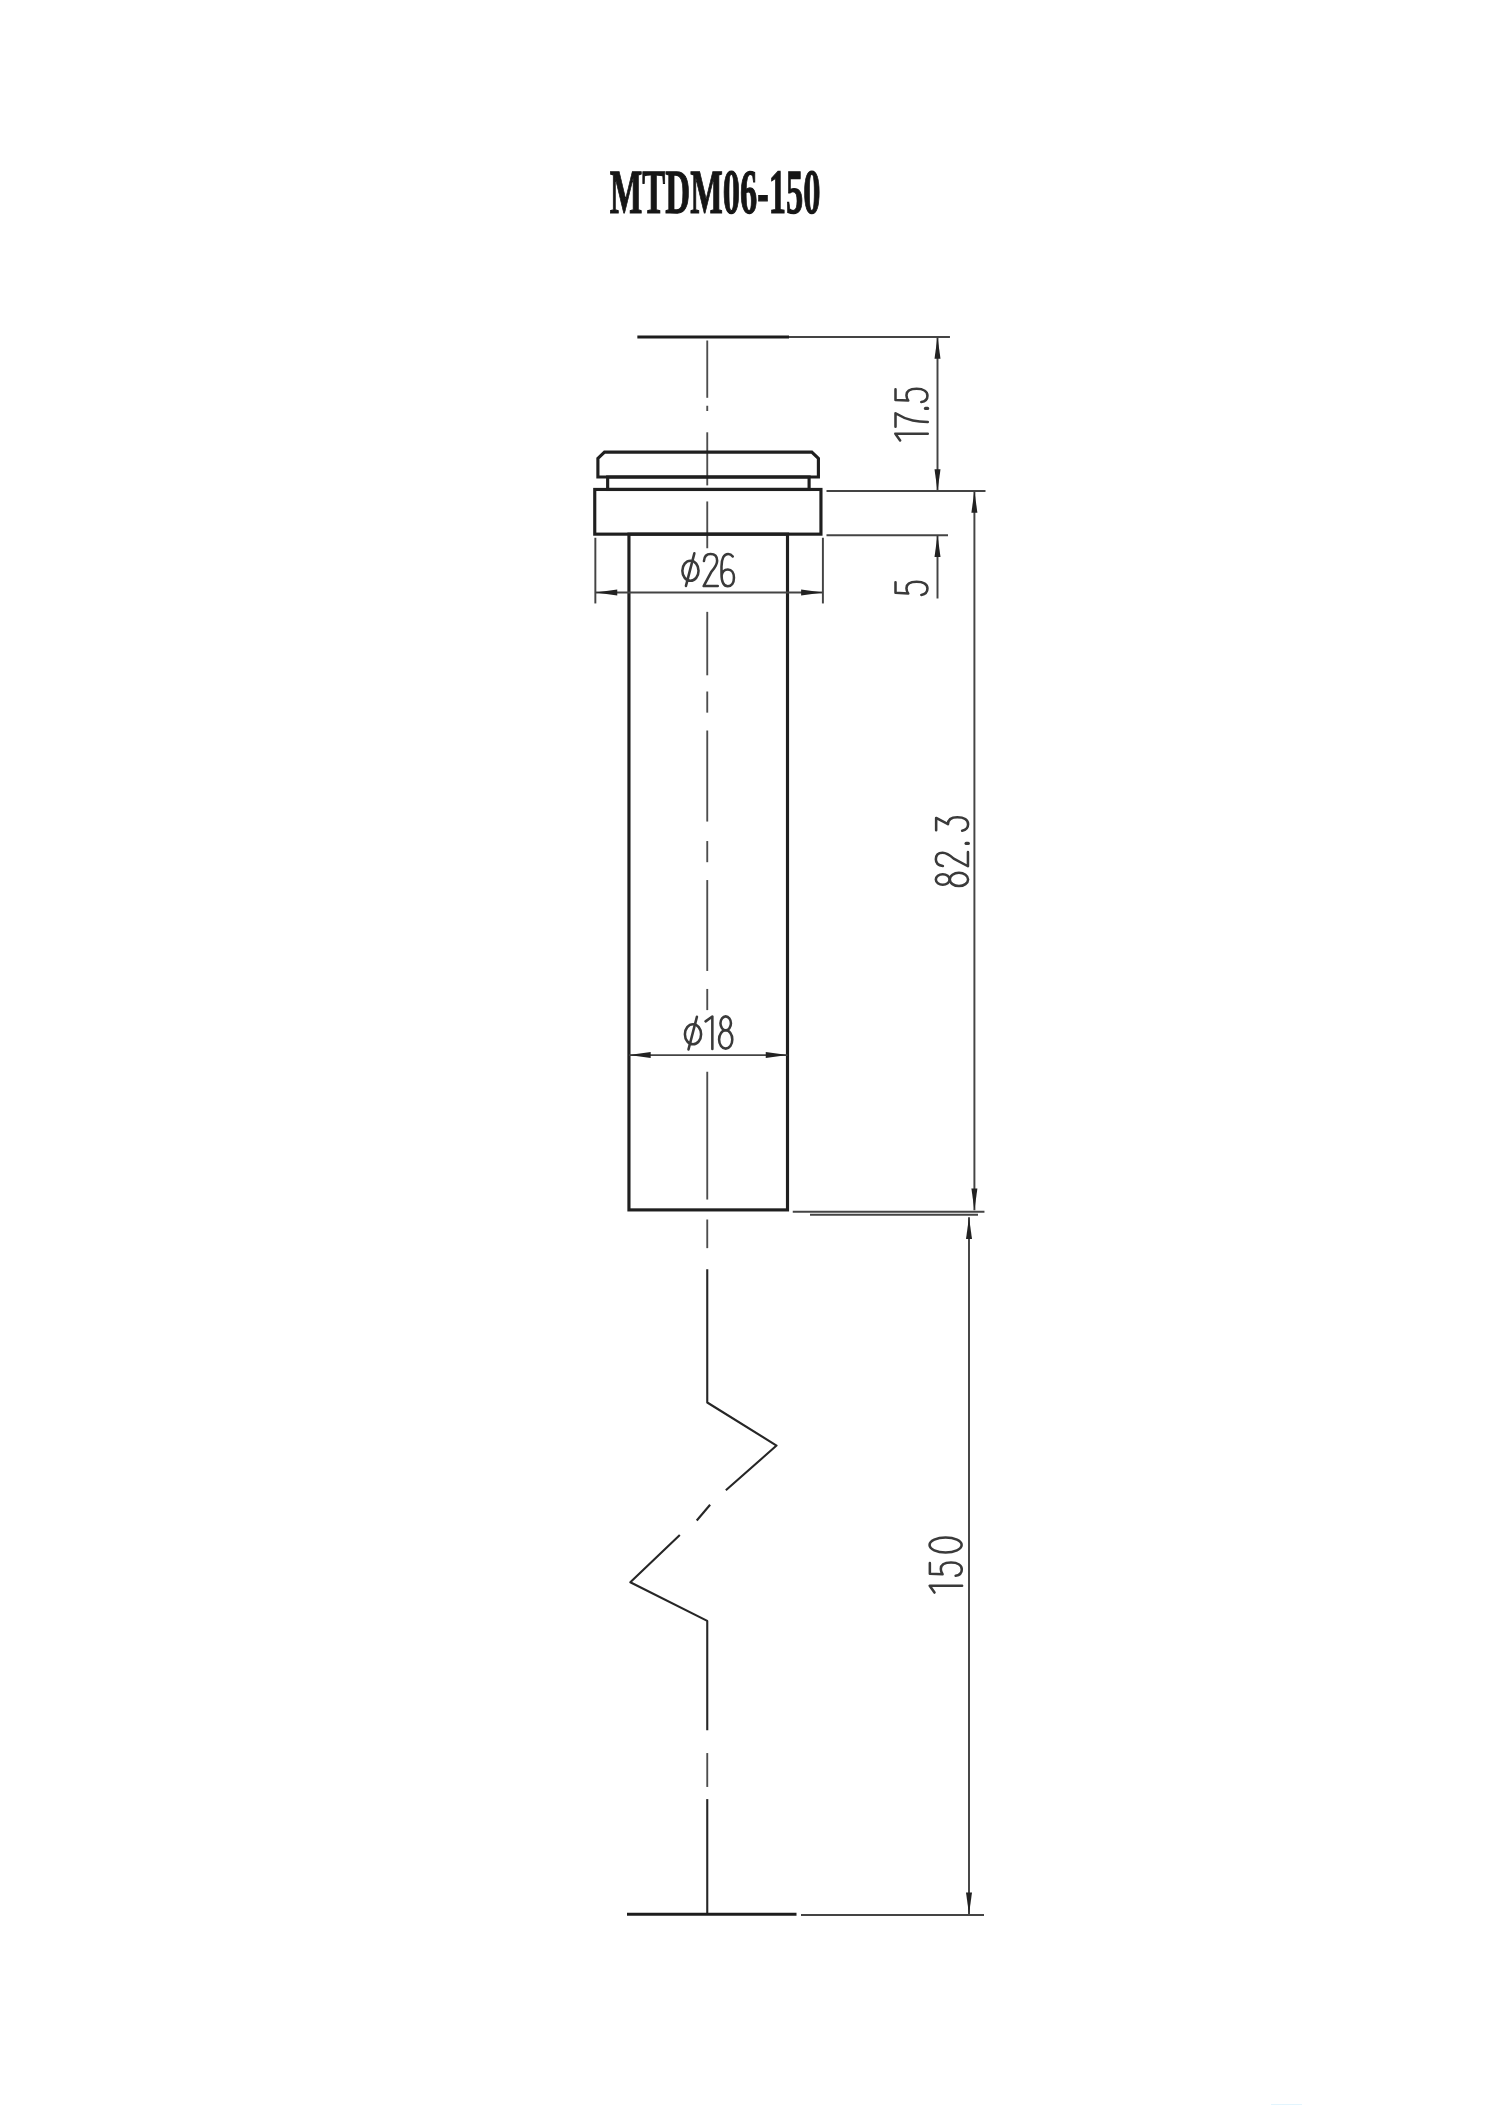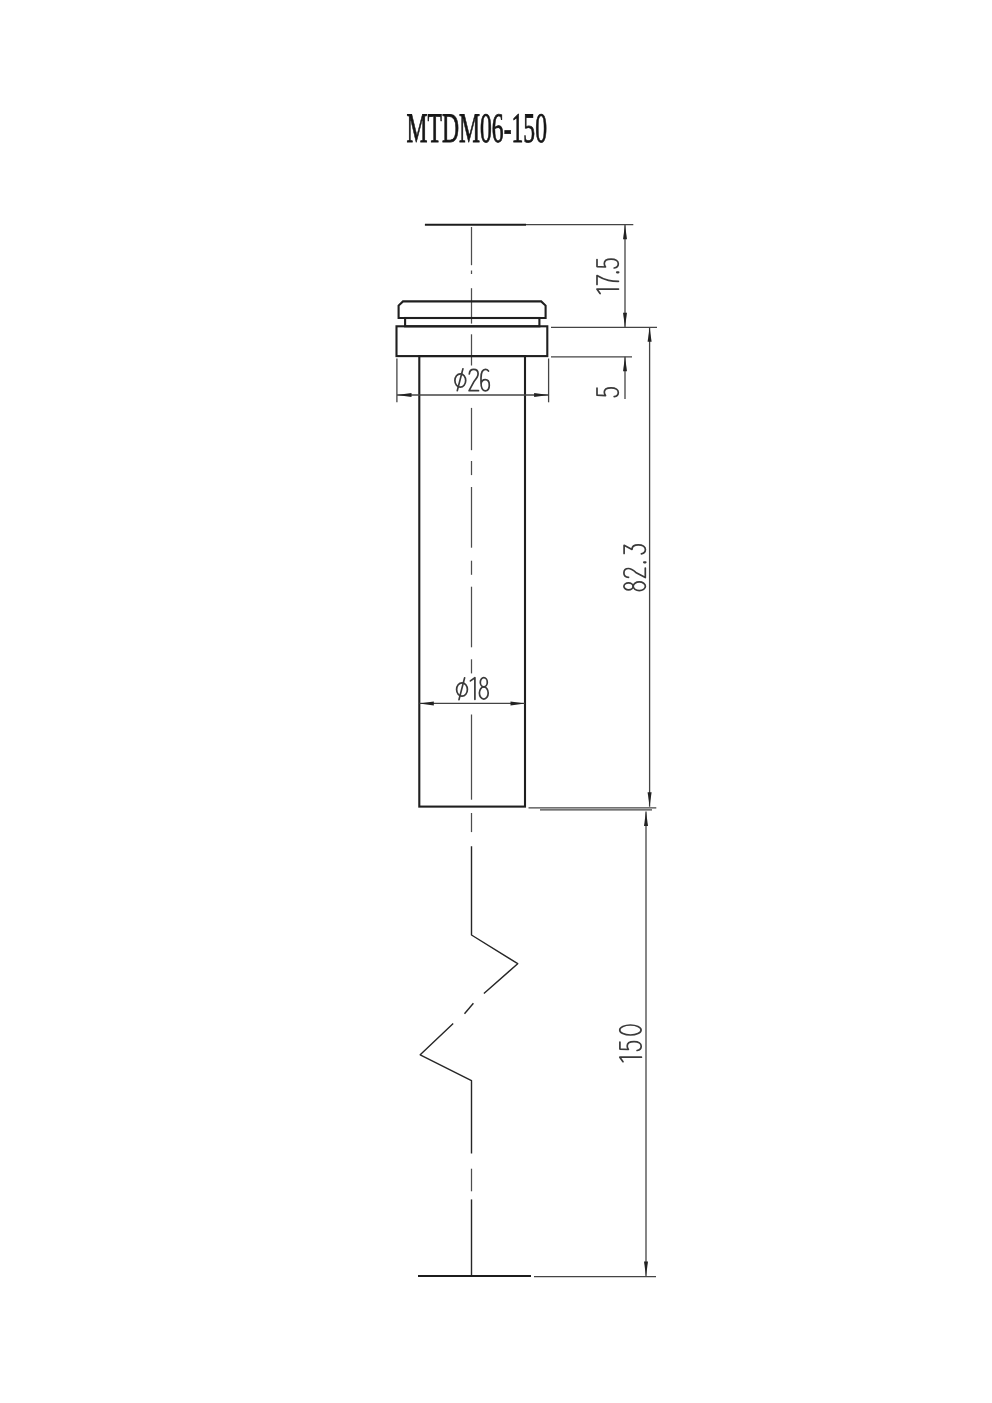--- a/index.html
+++ b/index.html
@@ -1,16 +1,16 @@
 <!DOCTYPE html>
 <html><head>
 <meta charset="utf-8">
 <style>
   html,body{margin:0;padding:0;background:#ffffff;}
-  .page{width:868px;height:1403px;position:relative;background:#7dd3fc;overflow:hidden;}
+  .page{width:868px;height:1403px;position:relative;background:#7dd3fc;overflow:hidden;font-weight:bold;}
 </style>
 </head>
 <body>
 
 <div class="page">
 <svg width="992" height="1403" viewBox="0 0 992 1403" xmlns="http://www.w3.org/2000/svg">
 <defs>
 
   <g id="g1">
           <path d="M0.4,3.6 L4.9,0.4 L4.9,22" fill="none"></path>

